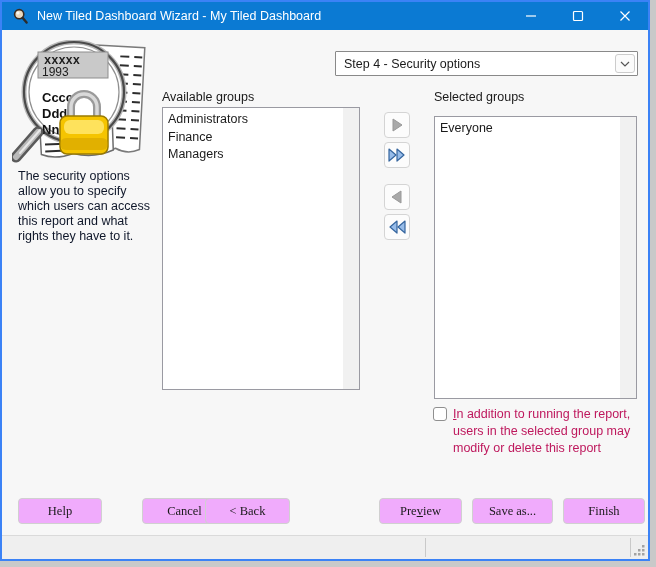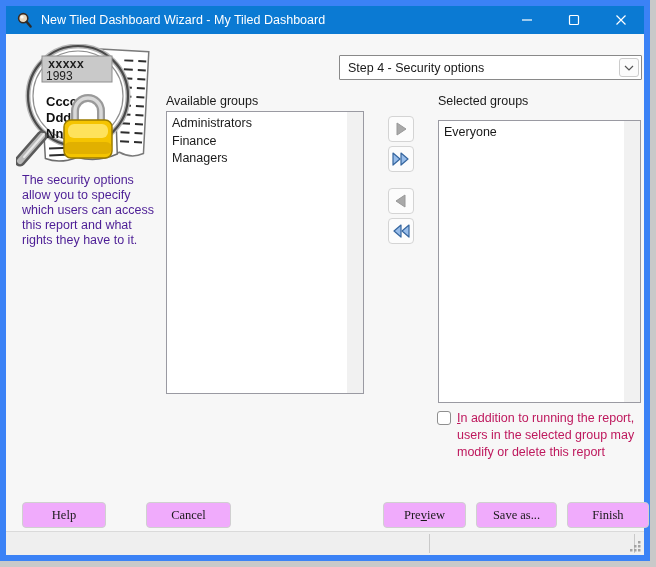--- a/index.html
+++ b/index.html
@@ -7,21 +7,21 @@
   body {
     background: #c9c9c9;
     font-family: "Liberation Sans", sans-serif;
     font-size: 12.5px;
     color: #1a1a1a;
     overflow: hidden;
   }
   .window {
     position: absolute; left: 0; top: 0;
     width: 650px; height: 561px;
-    border: 6px solid #3b82f6;
+    border: 2px solid #3b82f6;
     background: #f7f7f7;
   }
   
   .titlebar {
     position: absolute; left: 0; top: 0; right: 0; height: 28px;
     background: #0b7ad3;
     display: flex; align-items: center;
   }
   .app-icon { margin-left: 10px; display: flex; }
   .title { color: #ffffff; margin-left: 8px; white-space: nowrap; }
@@ -35,21 +35,21 @@
   }
   .dropdown .dd-value { padding-left: 8px; flex: 1; }
   .dd-btn {
     width: 20px; height: 19px; margin-right: 2px;
     border: 1px solid #cccccc; border-radius: 3px; background: #fbfbfb;
     display: flex; align-items: center; justify-content: center;
   }
   .wizard-art { position: absolute; left: 10px; top: 38px; }
   .side-desc {
     position: absolute; left: 16px; top: 167px; width: 136px;
-    line-height: 15px; color: #4c1d95;
+    line-height: 15px; color: #0f172a;
   }
   .group-label { position: absolute; white-space: nowrap; }
   .avail-label { left: 160px; top: 88px; }
   .sel-label   { left: 432px; top: 88px; }
   .listbox {
     position: absolute; top: 105px; height: 283px;
     background: #ffffff; border: 1px solid #9a9aa2;
   }
   .listbox.avail { left: 160px; width: 198px; }
   .listbox.sel   { left: 432px; width: 203px; margin-top: 9px; }
@@ -232,20 +232,21 @@
         <div class="list-item">Everyone</div>
       </div>
     <div class="scroll-track"></div>
   </div>
 
   <span class="checkbox-box"></span>
   <div class="checkbox-label"><u>I</u>n addition to running the report, users in the selected group may modify or delete this report</div>
 
   <div class="btn btn-help">Help</div>
   <div class="btn btn-cancel">Cancel</div>
+  <div class="btn btn-back">&lt; Back</div>
   <div class="btn btn-preview">Pre<u>v</u>iew</div>
   <div class="btn btn-saveas">Save as...</div>
   <div class="btn btn-finish">Finish</div>
 
   <div class="statusbar">
     <div class="sb-div d1"></div>
     <div class="sb-div d2"></div>
     <svg class="grip" width="13" height="13" viewBox="0 0 13 13">
       <g fill="#a3a3a3">
         <rect x="9" y="1" width="2.5" height="2.5"></rect>

